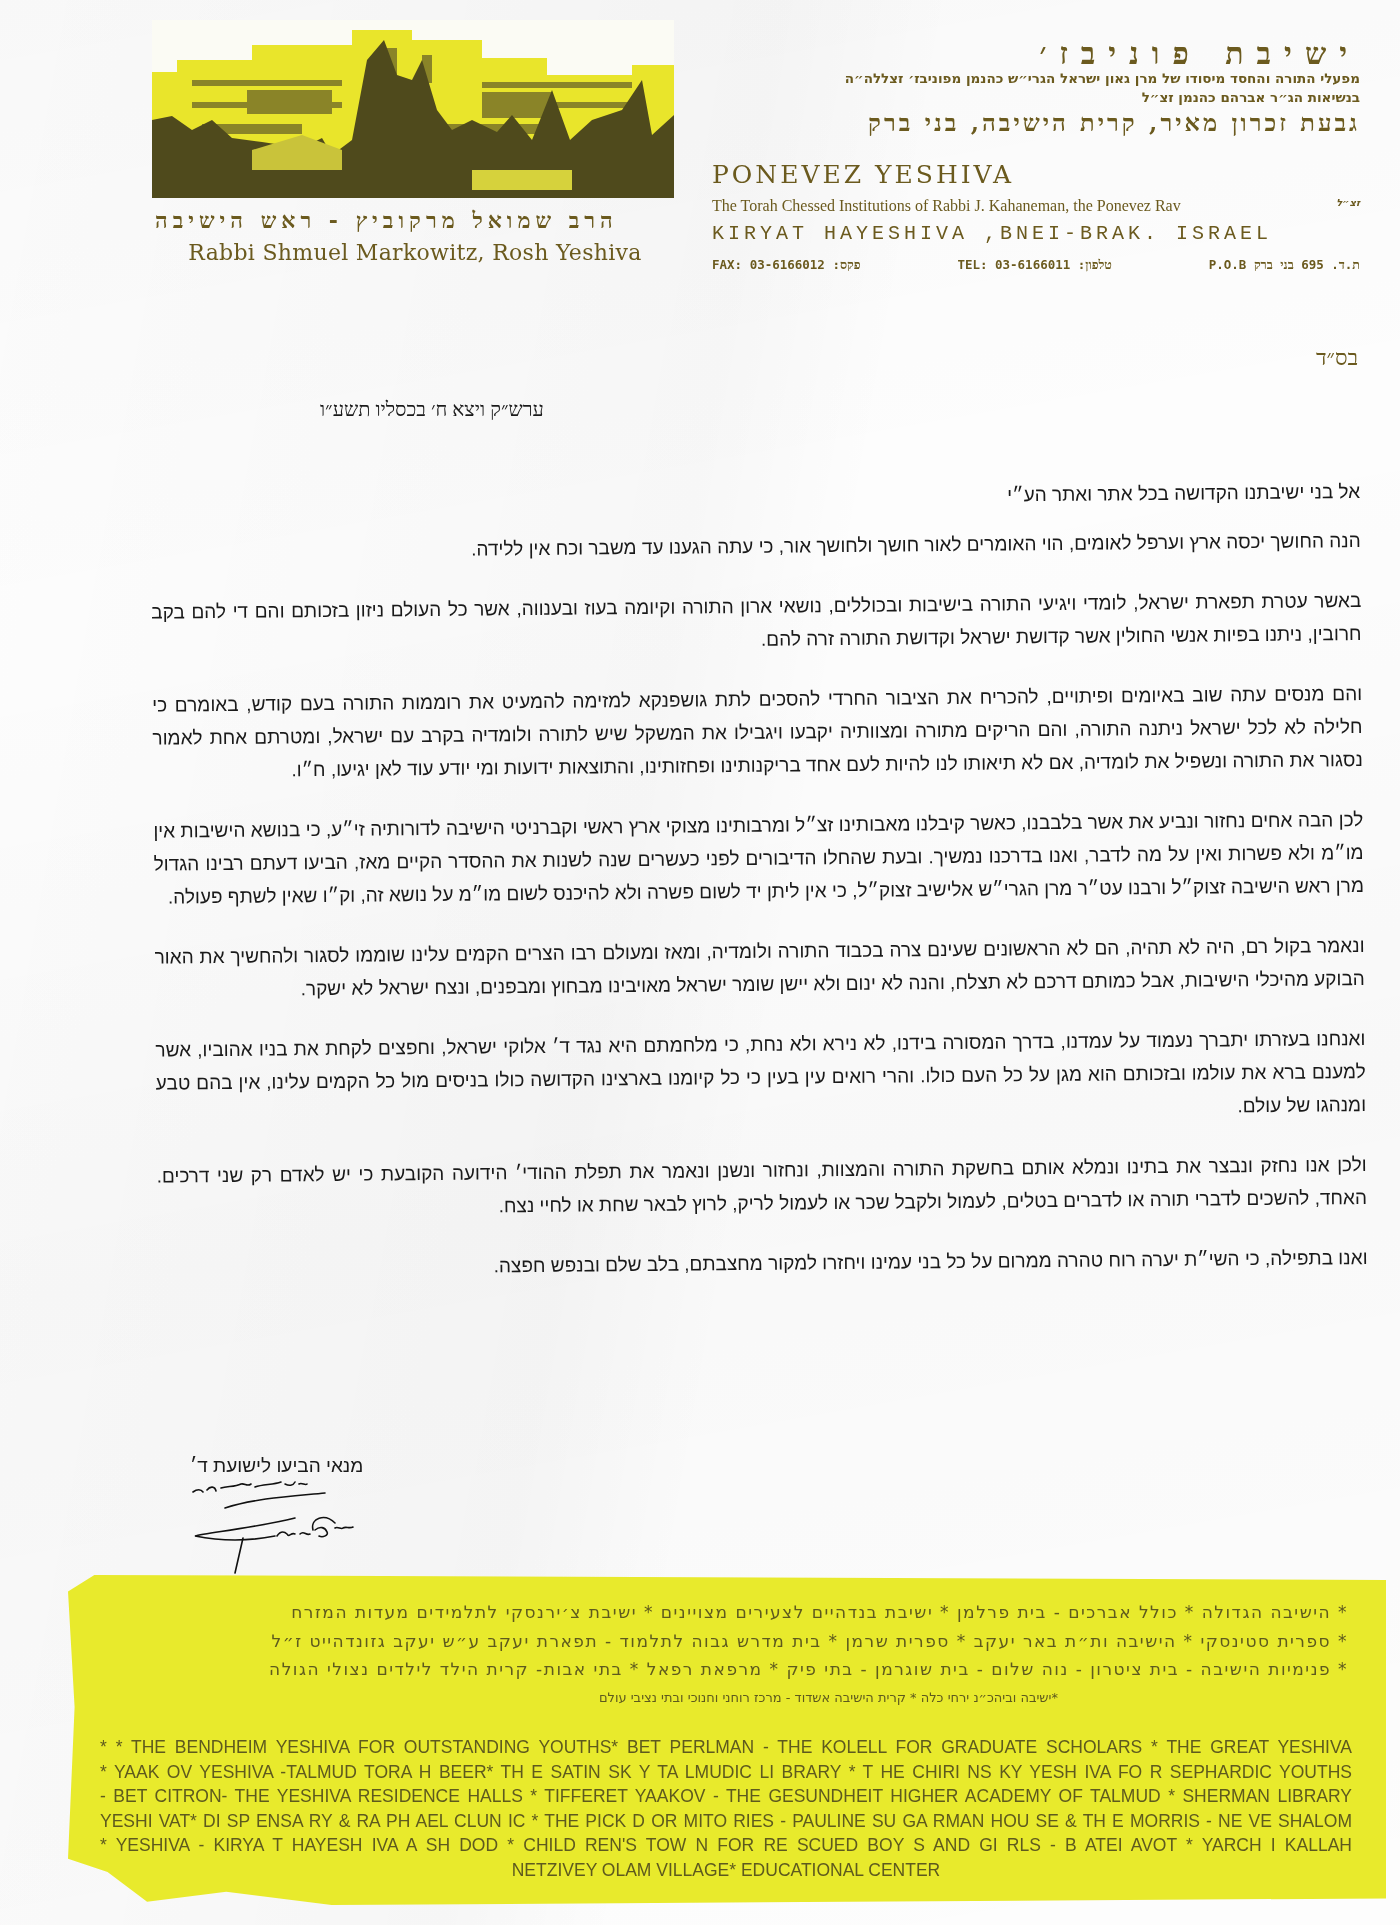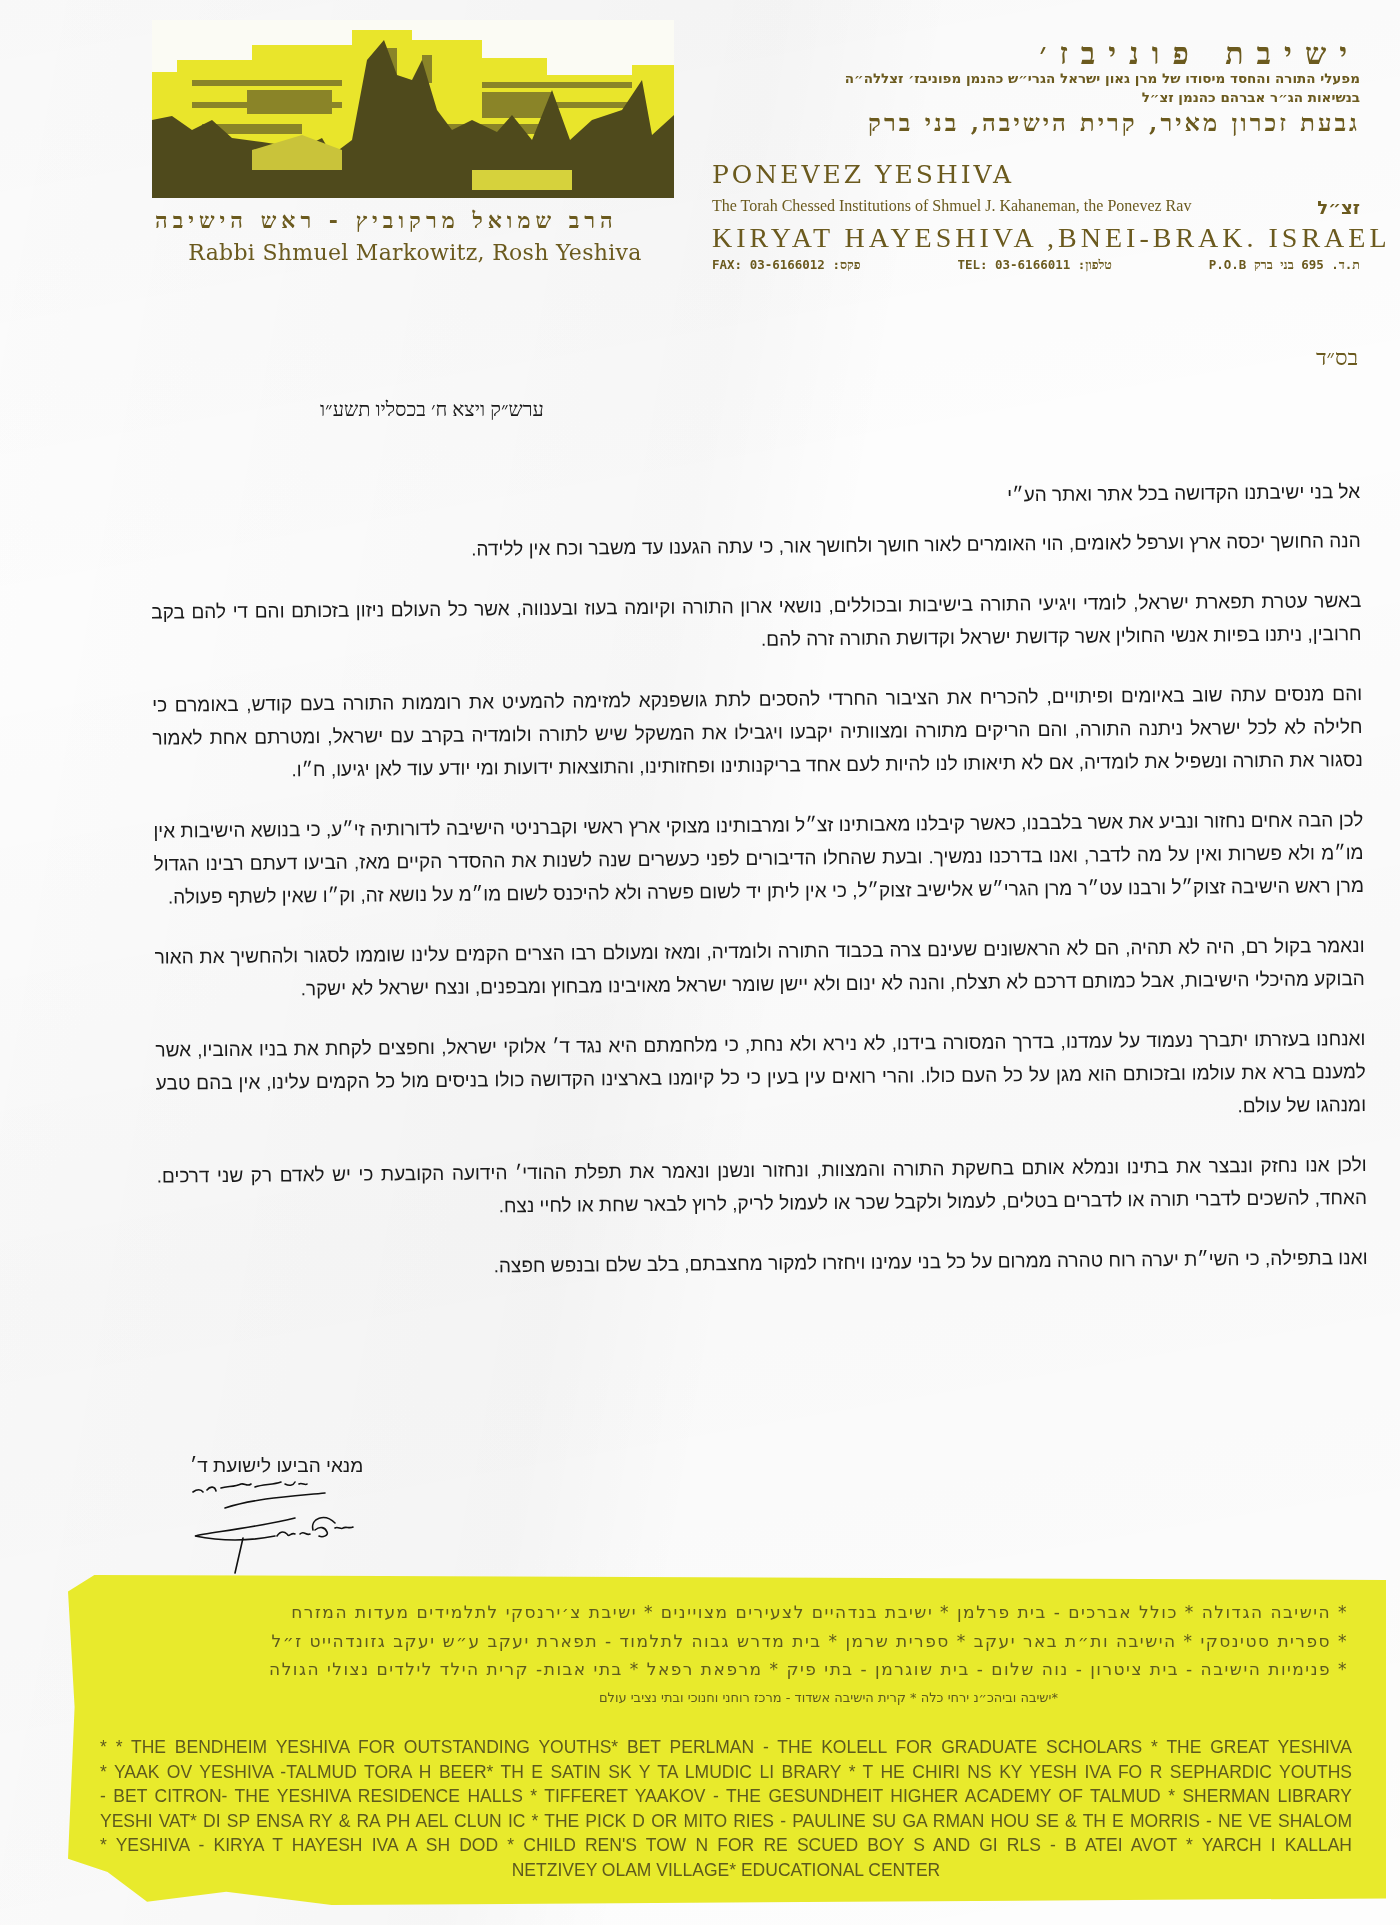--- a/index.html
+++ b/index.html
@@ -50,24 +50,24 @@
       font-family: "DejaVu Serif", serif; font-weight: bold; font-size: 24px; letter-spacing: 3px;
     }
     .ponevez-en {
       position: absolute; left: 712px; top: 160px;
       font-family: "DejaVu Serif", serif; font-size: 25px; letter-spacing: 3px;
     }
     .torah-en {
       position: absolute; left: 712px; top: 197px; width: 648px;
       font-family: "Liberation Serif", serif; font-size: 16px; white-space: nowrap;
     }
-    .torah-en .zl { font-family: "DejaVu Sans", sans-serif; font-weight: bold; font-size: 18px; float: right; }
+    .torah-en .zl { font-family: "DejaVu Sans", sans-serif; font-weight: bold; font-size: 10px; float: right; font-style: italic; }
     .kiryat-en {
       position: absolute; left: 712px; top: 222px; width: 648px;
-      font-family: Liberation Serif, serif; font-size: 28px; letter-spacing: 4px; white-space: nowrap;
+      font-family: Liberation Mono, monospace; font-size: 20px; letter-spacing: 4px; white-space: nowrap;
     }
     .contact {
       position: absolute; left: 712px; top: 257px; width: 648px; white-space: nowrap;
       font-family: "DejaVu Sans Mono", monospace; font-weight: bold; font-size: 12.5px;
       direction: ltr; display: flex; justify-content: space-between;
     }
 
     
     .besd {
       position: absolute; right: 42px; top: 345px; direction: rtl;
@@ -146,21 +146,21 @@
   <div class="rabbi-he brown">הרב שמואל מרקוביץ - ראש הישיבה</div>
   <div class="rabbi-en brown">Rabbi Shmuel Markowitz, Rosh Yeshiva</div>
 
   <div class="yeshiva-he brown">ישיבת פוניבז׳</div>
   <div class="sub-he-1 brown">מפעלי התורה והחסד מיסודו של מרן גאון ישראל הגרי״ש כהנמן מפוניבז׳ זצללה״ה</div>
   <div class="sub-he-2 brown">בנשיאות הג״ר אברהם כהנמן זצ״ל</div>
   <div class="campus-he brown">גבעת זכרון מאיר, קרית הישיבה, בני ברק</div>
 
   <div class="ponevez-en brown">PONEVEZ YESHIVA</div>
   <div class="torah-en brown">
-    <span>The Torah Chessed Institutions of Shmuel J. Kahaneman, the Ponevez Rav</span>
+    <span>The Torah Chessed Institutions of Rabbi J. Kahaneman, the Ponevez Rav</span>
     <span class="zl">זצ״ל</span>
   </div>
   <div class="kiryat-en brown">KIRYAT HAYESHIVA ,BNEI-BRAK. ISRAEL</div>
   <div class="contact brown">
     <span>FAX: 03-6166012 :פקס</span>
     <span>TEL: 03-6166011 :טלפון</span>
     <span>P.O.B ת.ד. 695 בני ברק</span>
   </div>
 
   <div class="besd">בס״ד</div>

